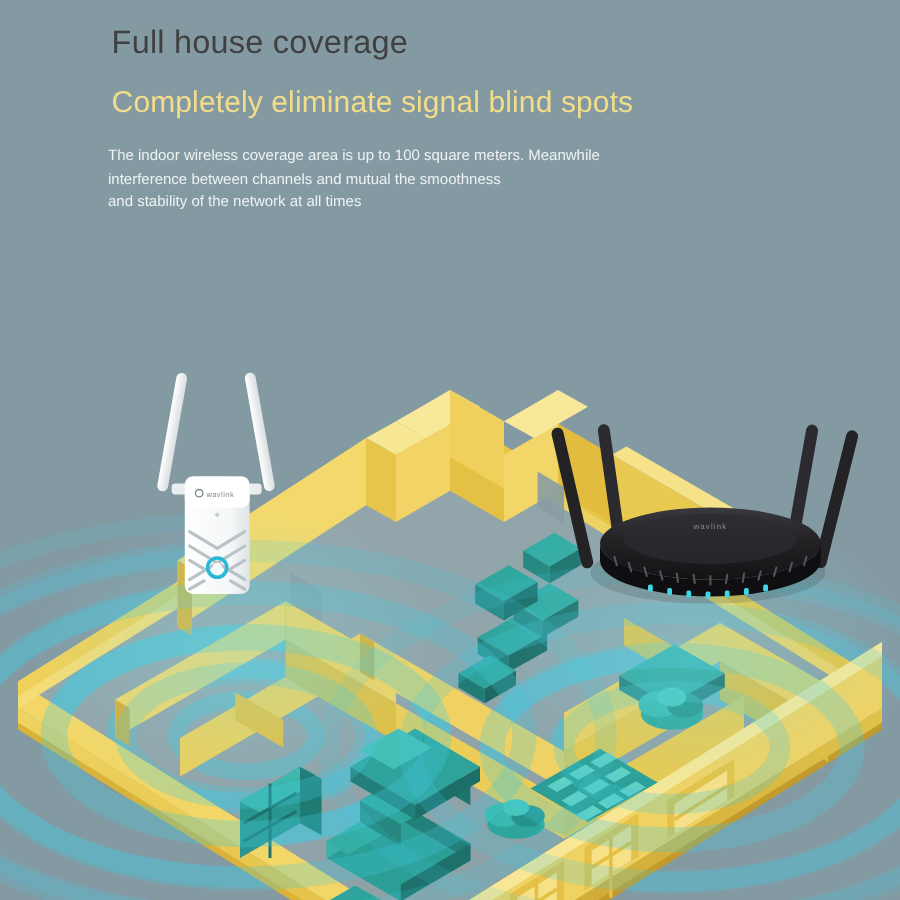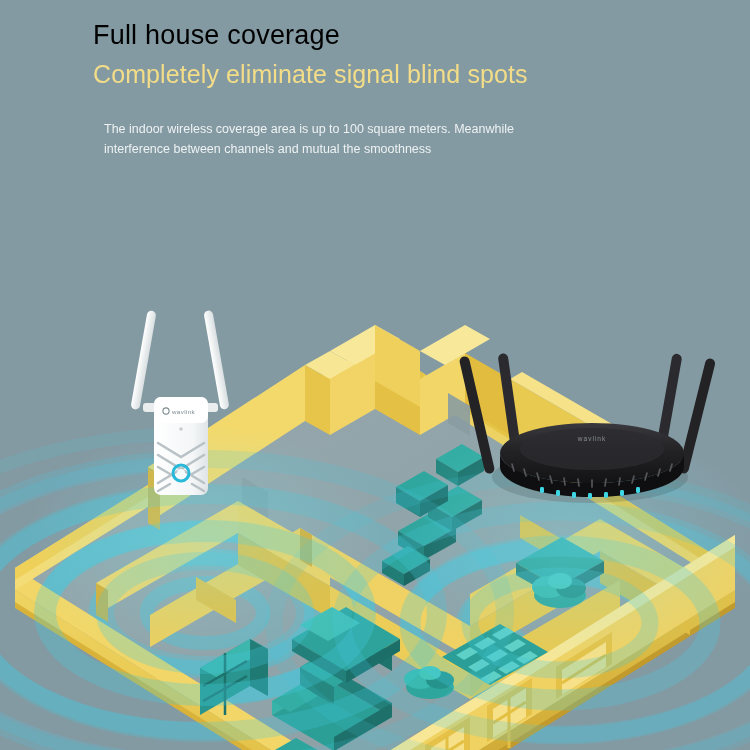--- a/index.html
+++ b/index.html
@@ -7,29 +7,29 @@
     width:750px;height:750px;overflow:hidden;
     background:#849aa3;
     font-family:"Liberation Sans",sans-serif;
     position:relative;
   }
   #stage{position:absolute;inset:0;width:750px;height:750px;overflow:hidden;}
 
   
   .headings{position:absolute;left:93px;top:18px;width:620px;}
   .h1{
-    font-size:27px;line-height:34px;color:#000000;
+    font-size:27px;line-height:34px;color:#404040;
     letter-spacing:.2px;white-space:nowrap;
   }
   .h2{
     font-size:25px;line-height:34px;color:#f3dd88;
-    letter-spacing:.1px;white-space:nowrap;margin-top:5px;
+    letter-spacing:.1px;white-space:nowrap;margin-top:16px;
   }
   .body-copy{
-    position:absolute;left:104px;top:120px;width:520px;
+    position:absolute;left:90px;top:120px;width:520px;
     font-size:12.5px;line-height:19.5px;color:#eef2f3;
   }
   .body-copy div{white-space:nowrap;}
 
   
   #scene{position:absolute;left:0;top:215px;width:750px;height:535px;}
   #scene svg{display:block;}
 
   .wave-grp{mix-blend-mode:normal;}
 
@@ -41,20 +41,21 @@
 <div id="stage">
 
   <div class="headings">
     <div class="h1">Full house coverage</div>
     <div class="h2">Completely eliminate signal blind spots</div>
   </div>
 
   <div class="body-copy">
     <div>The indoor wireless coverage area is up to 100 square meters. Meanwhile</div>
     <div>interference between channels and mutual the smoothness</div>
+    <div>and stability of the network at all times</div>
   </div>
 
   <div id="scene">
   <svg width="750" height="535" viewBox="0 0 750 535" xmlns="http://www.w3.org/2000/svg">
     <defs>
       <linearGradient id="wallFace" x1="0" y1="0" x2="0" y2="1">
         <stop offset="0%" stop-color="#efd463"></stop>
         <stop offset="100%" stop-color="#e0bb3e"></stop>
       </linearGradient>
       <linearGradient id="wallFaceDark" x1="0" y1="0" x2="0" y2="1">

